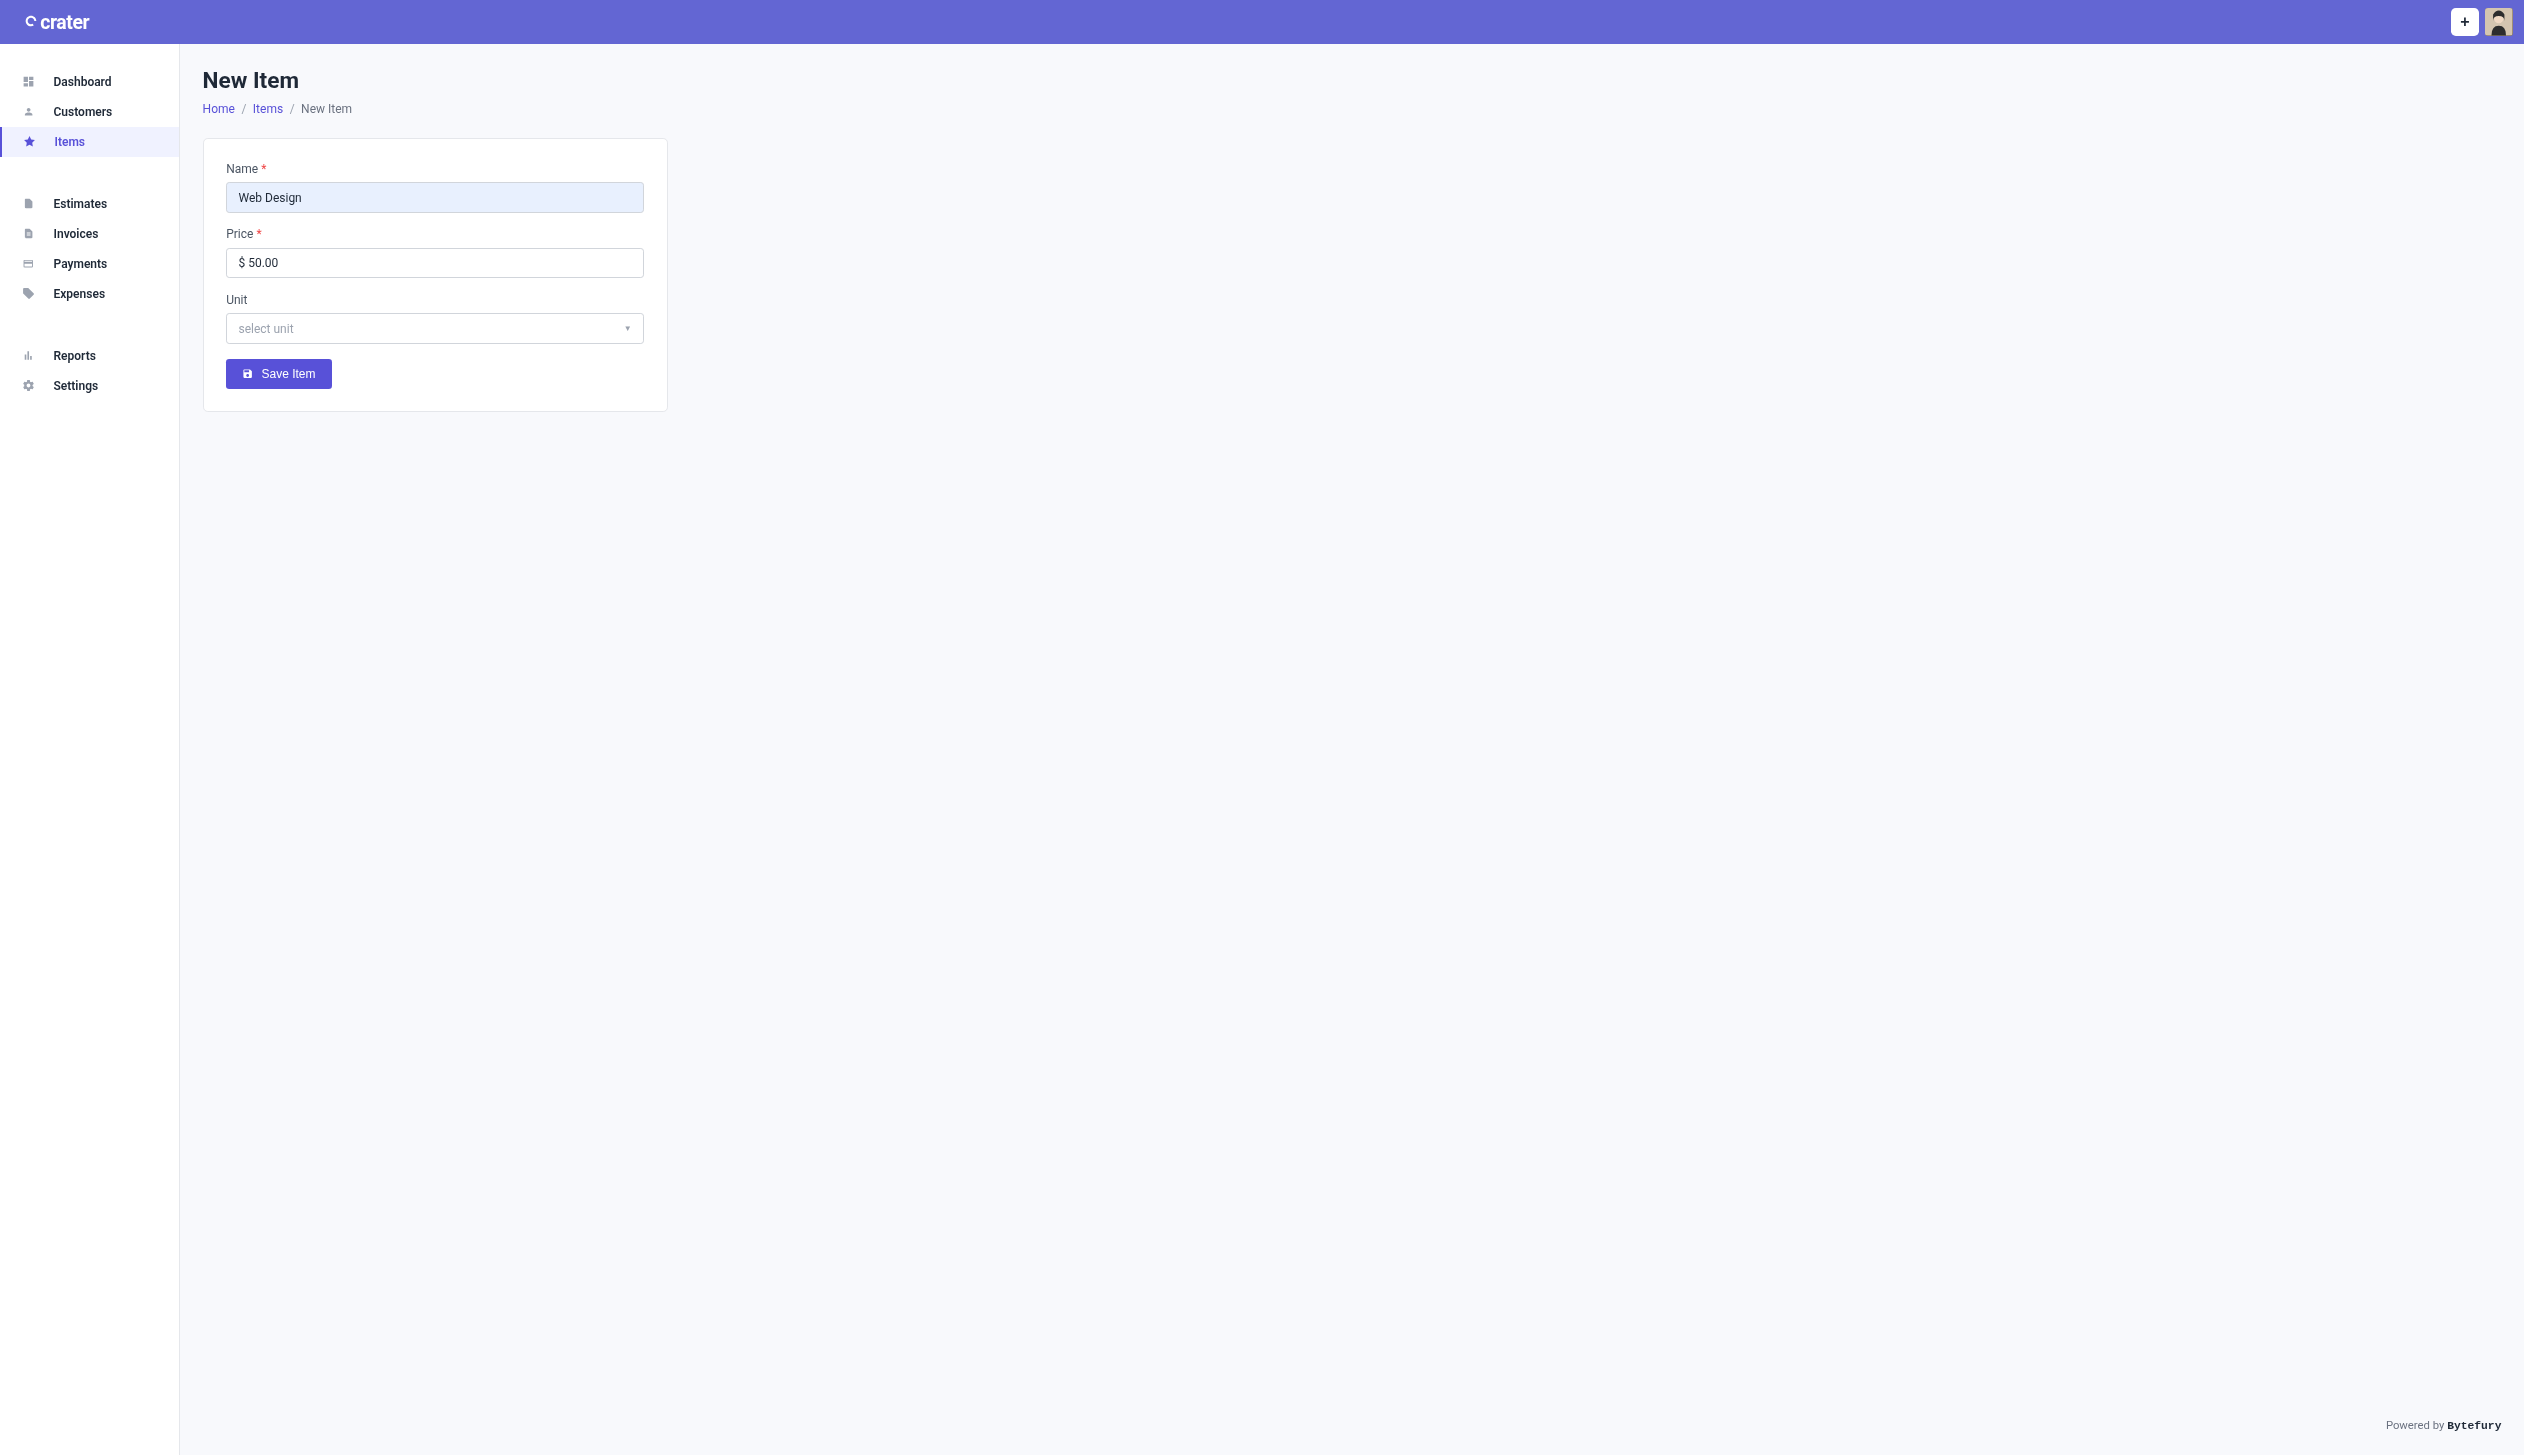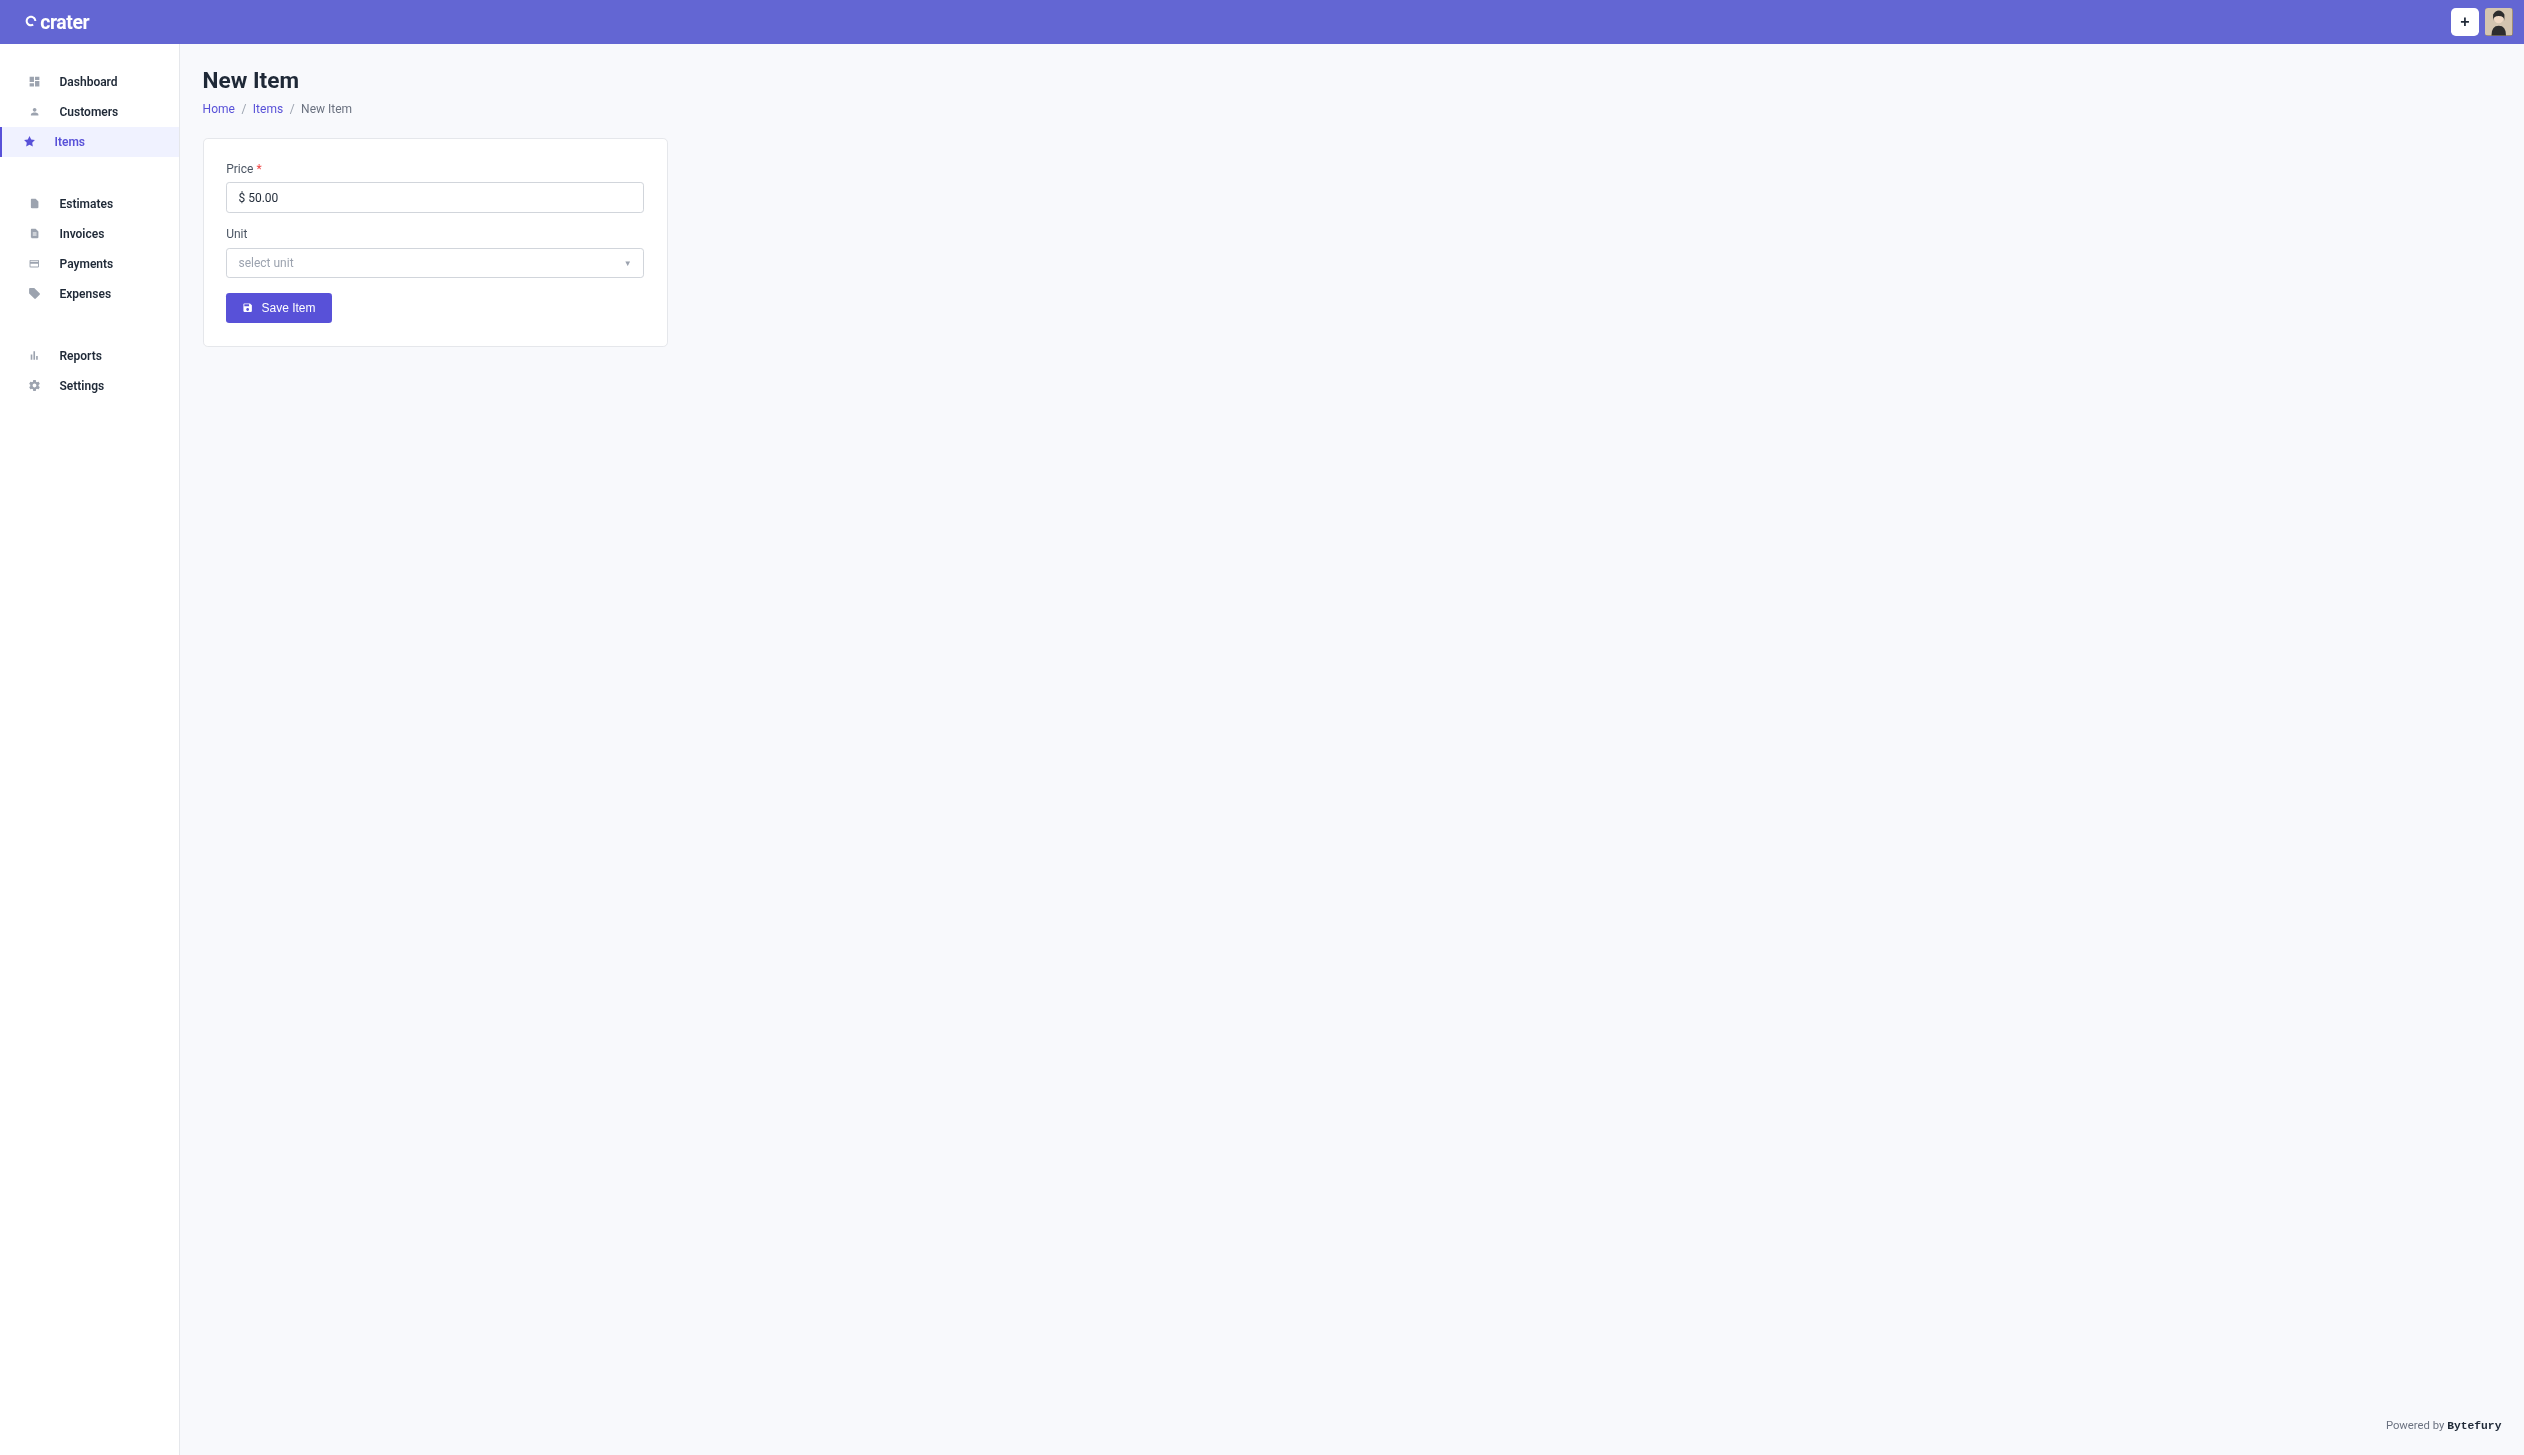--- a/index.html
+++ b/index.html
@@ -87,21 +87,21 @@
       padding-top: 22.6px;
     }
     
     .sidebar-group {
       margin-bottom: 32px;
     }
     
     .sidebar-item {
       display: flex;
       align-items: center;
-      padding: 8px 27px;
+      padding: 8px 21px;
       cursor: pointer;
       color: #1f2937;
       font-size: 12px;
       font-weight: 600;
     }
     
     .sidebar-item.active {
       background: #f0f2ff;
       color: #5851d8;
       border-left: 2.4px solid #5851d8;
@@ -379,20 +379,27 @@
 
       <div class="breadcrumb">
         <a>Home</a>
         <span class="sep">/</span>
         <a>Items</a>
         <span class="sep">/</span>
         <span class="current">New Item</span>
       </div>
 
       <div class="card">
+        <div class="form-group">
+          <label class="form-label">
+            <span>Name</span>
+            <span class="required">*</span>
+          </label>
+          <input type="text" class="form-input filled" value="Web Design" style="">
+        </div>
         
         <div class="form-group">
           <label class="form-label">
             <span>Price</span>
             <span class="required">*</span>
           </label>
           <input type="text" class="form-input" value="$ 50.00" style="">
         </div>
         
         <div class="form-group">

